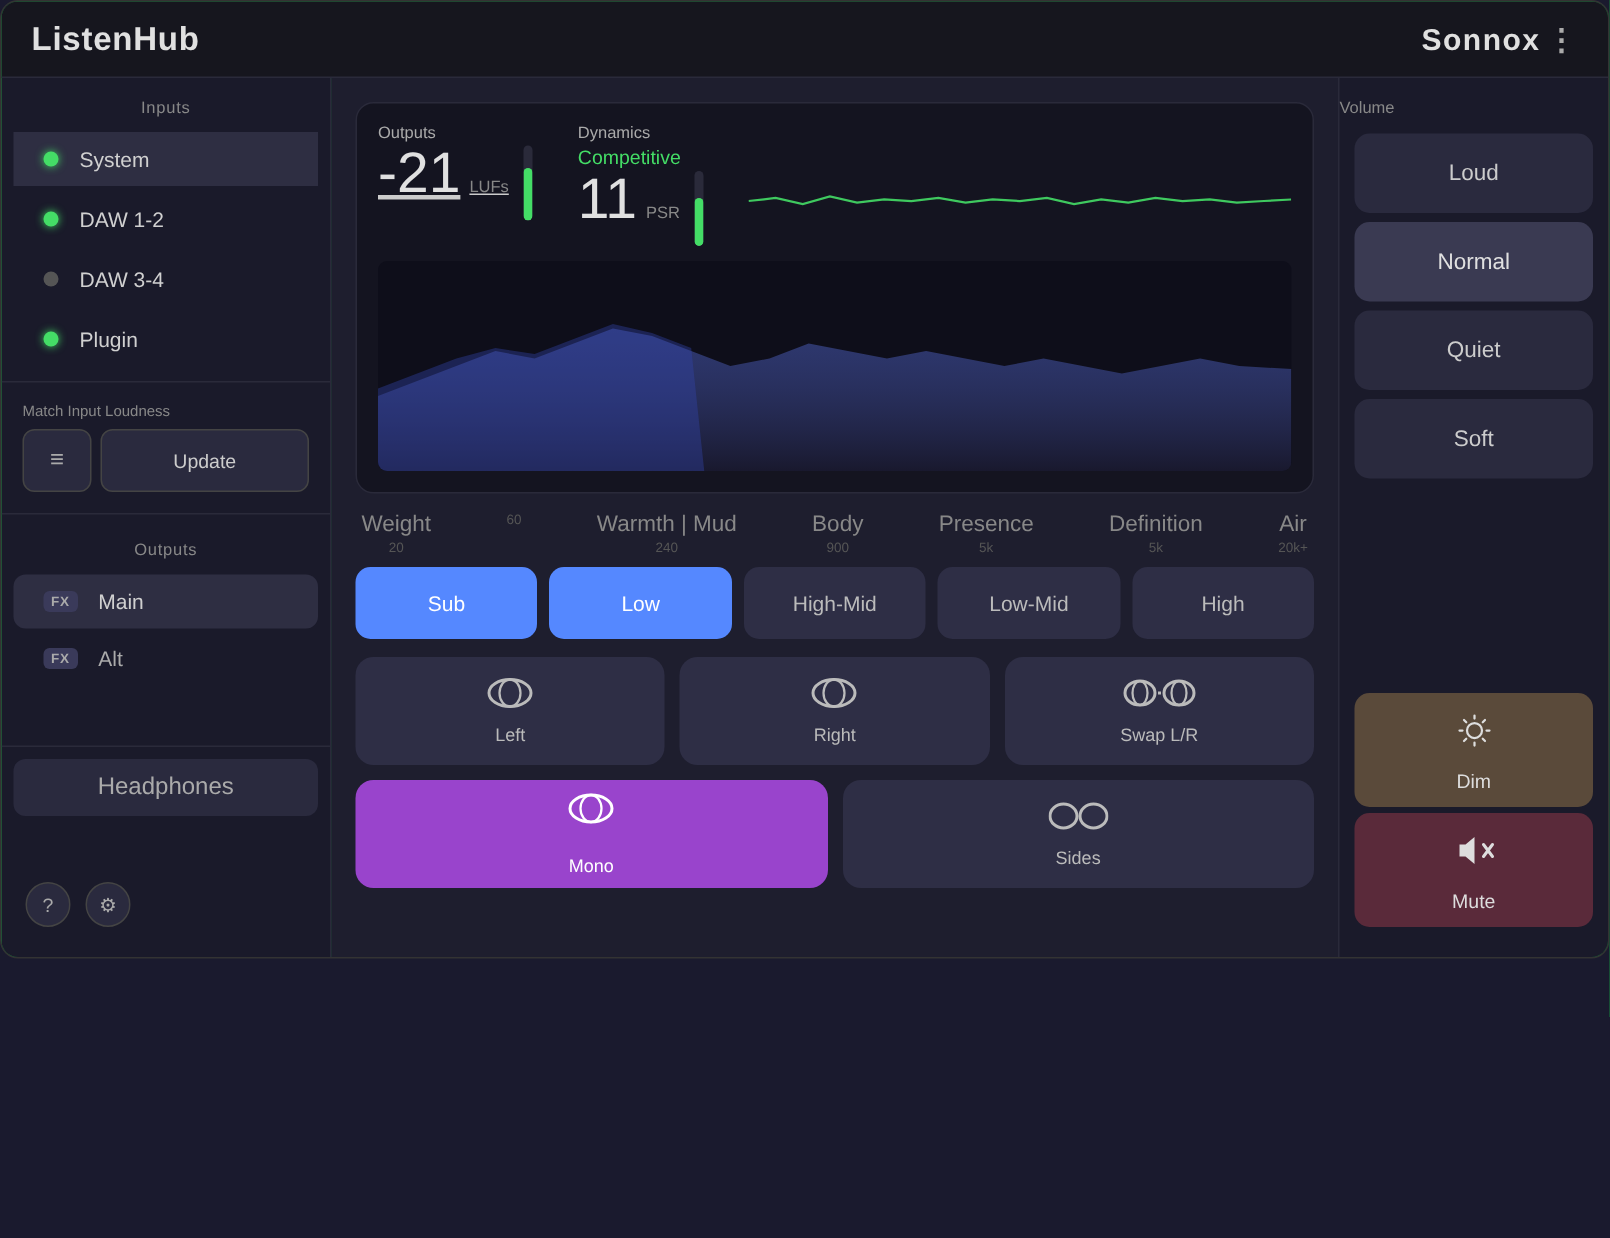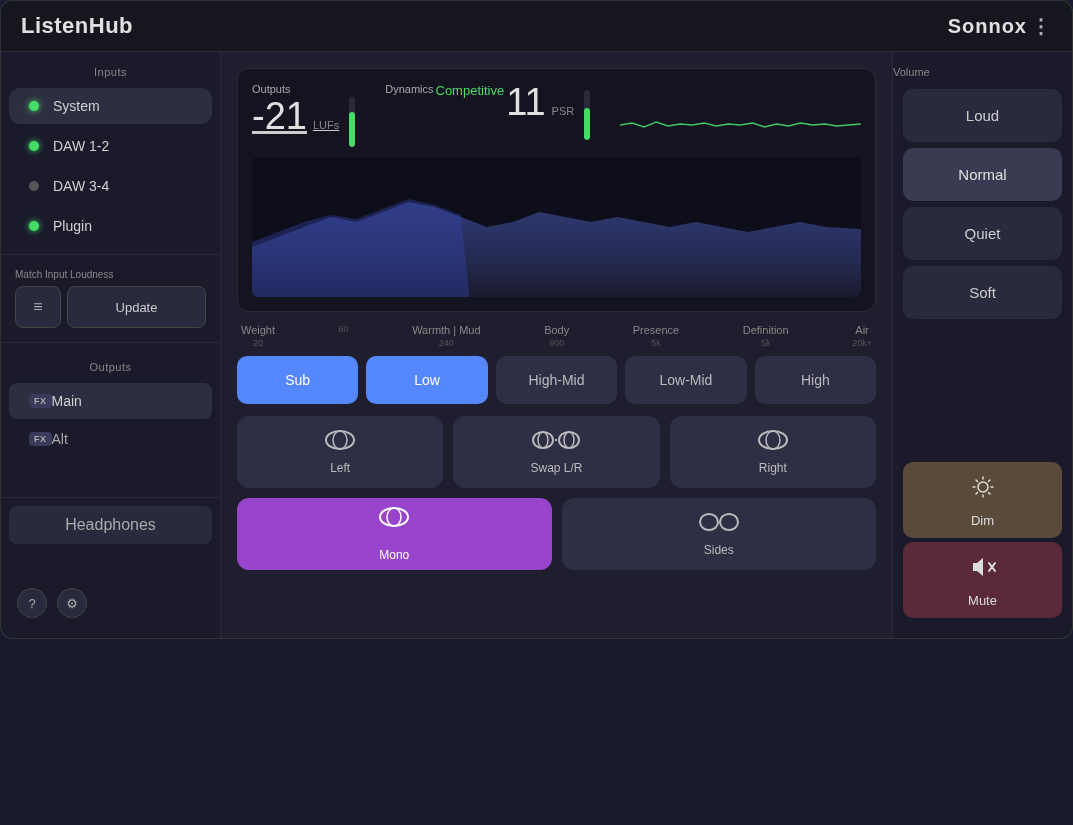--- a/index.html
+++ b/index.html
@@ -75,21 +75,21 @@
       text-align: center;
       padding: 4px 0 8px;
       letter-spacing: 0.5px;
     }
 
     .input-item {
       display: flex;
       align-items: center;
       padding: 10px 20px;
       margin: 2px 8px;
-      border-radius: 11px;
+      border-radius: 0;
       cursor: pointer;
       background: transparent;
       transition: background 0.15s;
     }
     .input-item.active {
       background: #2e2e42;
     }
     .dot {
       width: 10px;
       height: 10px;
@@ -166,21 +166,21 @@
     }
     .output-item.active {
       background: #2e2e42;
     }
     .fx-badge {
       font-size: 9px;
       background: #3a3a5a;
       color: #aaa;
       padding: 2px 5px;
       border-radius: 4px;
-      margin-right: 0;
+      margin-right: 14px;
       font-weight: 700;
       letter-spacing: 0.5px;
     }
     .output-label {
       font-size: 14px;
       color: #d0d0d0;
       font-weight: 500;
     }
     .output-item.secondary .output-label {
       color: #aaa;
@@ -281,21 +281,21 @@
     }
     .meter-bar-fill {
       position: absolute;
       bottom: 0;
       width: 100%;
       background: #44dd66;
       border-radius: 3px;
     }
     .dynamics-block {
       display: flex;
-      flex-direction: row;
+      flex-direction: column;
       gap: 2px;
     }
     .dynamics-title {
       font-size: 11px;
       color: #aaa;
     }
     .dynamics-mode {
       font-size: 13px;
       color: #44dd66;
       font-weight: 500;
@@ -332,21 +332,21 @@
       justify-content: space-between;
       padding: 0 4px;
     }
     .freq-label-group {
       display: flex;
       flex-direction: column;
       align-items: center;
       gap: 2px;
     }
     .freq-label-name {
-      font-size: 11px;
+      font-size: 15px;
       color: #888;
     }
     .freq-label-hz {
       font-size: 9px;
       color: #555;
     }
     .freq-buttons {
       display: flex;
       gap: 8px;
     }
@@ -628,38 +628,38 @@
             <span class="routing-btn-icon">
               <svg width="32" height="22" viewBox="0 0 32 22">
                   <ellipse cx="16" cy="11" rx="14" ry="9" fill="none" stroke="#bbb" stroke-width="2"></ellipse>
                   <ellipse cx="16" cy="11" rx="7" ry="9" fill="none" stroke="#bbb" stroke-width="1.5"></ellipse>
                 </svg>
             </span>
             <span class="routing-btn-label">Left</span>
           </button>
           <button class="routing-btn">
             <span class="routing-btn-icon">
+              <svg width="32" height="22" viewBox="0 0 32 22">
+                  <ellipse cx="16" cy="11" rx="14" ry="9" fill="none" stroke="#bbb" stroke-width="2"></ellipse>
+                  <ellipse cx="16" cy="11" rx="7" ry="9" fill="none" stroke="#bbb" stroke-width="1.5"></ellipse>
+                </svg>
+            </span>
+            <span class="routing-btn-label">Right</span>
+          </button>
+          <button class="routing-btn">
+            <span class="routing-btn-icon">
               <svg width="50" height="22" viewBox="0 0 50 22">
                 <ellipse cx="12" cy="11" rx="10" ry="8" fill="none" stroke="#bbb" stroke-width="2"></ellipse>
                 <ellipse cx="12" cy="11" rx="5" ry="8" fill="none" stroke="#bbb" stroke-width="1.5"></ellipse>
                 <line x1="24" y1="11" x2="26" y2="11" stroke="#bbb" stroke-width="2"></line>
                 <ellipse cx="38" cy="11" rx="10" ry="8" fill="none" stroke="#bbb" stroke-width="2"></ellipse>
                 <ellipse cx="38" cy="11" rx="5" ry="8" fill="none" stroke="#bbb" stroke-width="1.5"></ellipse>
               </svg>
             </span>
             <span class="routing-btn-label">Swap L/R</span>
-          </button>
-          <button class="routing-btn">
-            <span class="routing-btn-icon">
-              <svg width="32" height="22" viewBox="0 0 32 22">
-                  <ellipse cx="16" cy="11" rx="14" ry="9" fill="none" stroke="#bbb" stroke-width="2"></ellipse>
-                  <ellipse cx="16" cy="11" rx="7" ry="9" fill="none" stroke="#bbb" stroke-width="1.5"></ellipse>
-                </svg>
-            </span>
-            <span class="routing-btn-label">Right</span>
           </button>
         </div>
         <div class="routing-row">
           <button class="routing-btn active-purple" style="flex: 1.2;">
             <span class="routing-btn-icon">
               <svg width="32" height="22" viewBox="0 0 32 22">
                   <ellipse cx="16" cy="11" rx="14" ry="9" fill="none" stroke="white" stroke-width="2"></ellipse>
                   <ellipse cx="16" cy="11" rx="7" ry="9" fill="none" stroke="white" stroke-width="1.5"></ellipse>
                 </svg>
             </span>

